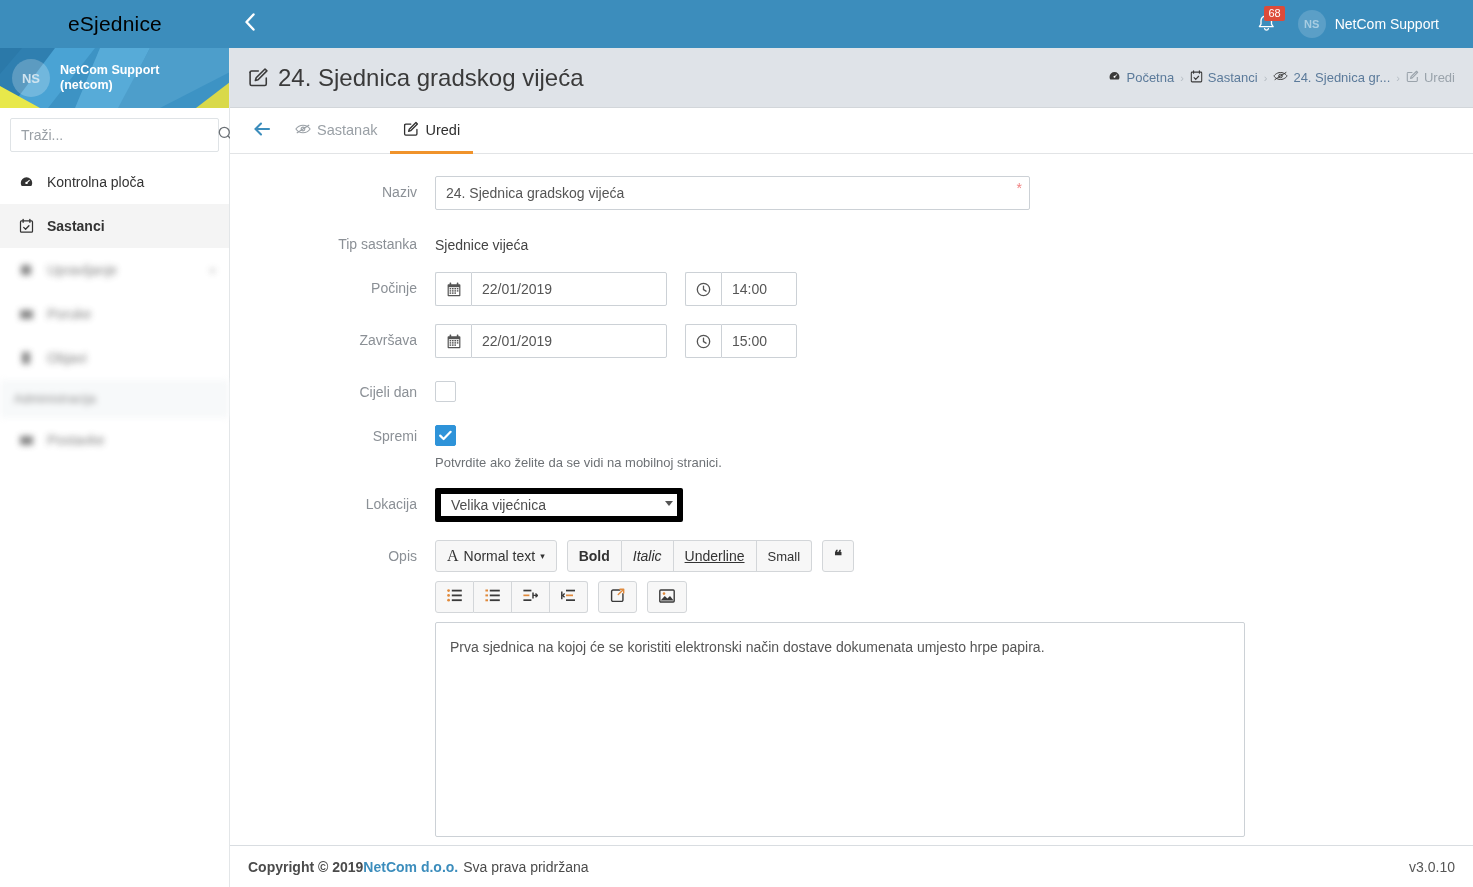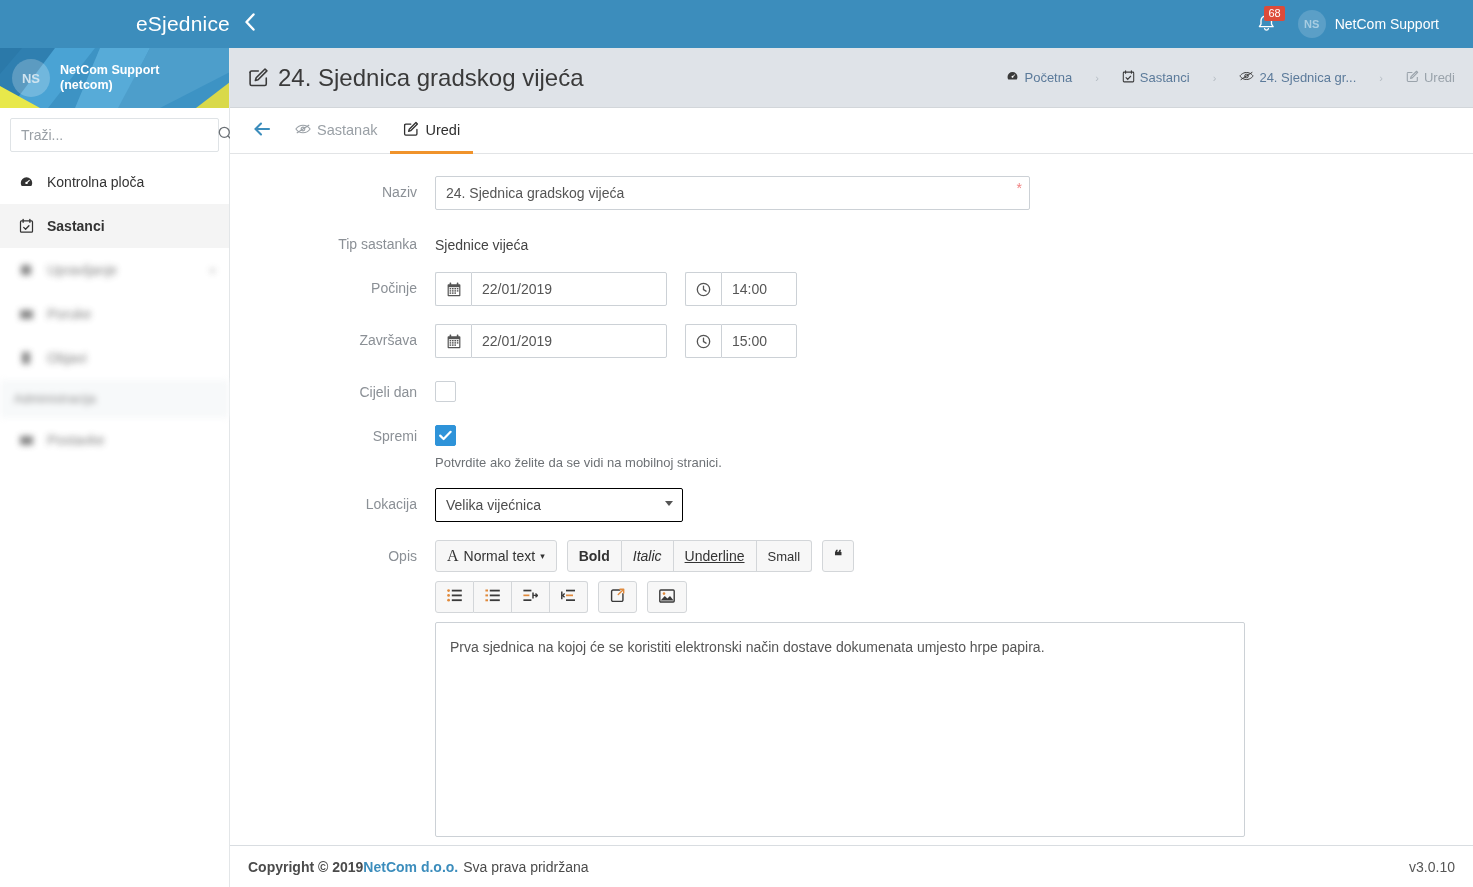--- a/index.html
+++ b/index.html
@@ -12,21 +12,21 @@
   }
   .app { position: relative; width: 1473px; height: 887px; }
 
   
   .topbar {
     position: absolute; top: 0; left: 0; width: 1473px; height: 48px;
     background: #3c8dbc; display: flex; align-items: center;
   }
   .brand {
     width: 230px; height: 48px; display: flex; align-items: center;
-    justify-content: flex-end; color: #ffffff; font-size: 21px; font-weight: 400;
+    justify-content: center; color: #000000; font-size: 21px; font-weight: 400;
     letter-spacing: .2px;
   }
   .sidebar-toggle {
     width: 40px; height: 48px; display: flex; align-items: center;
     justify-content: center; color: #fff; font-size: 17px; cursor: pointer;
   }
   .topbar-right {
     margin-left: auto; display: flex; align-items: center; height: 48px;
     padding-right: 28px;
   }
@@ -106,21 +106,21 @@
   .content { position:absolute; top:48px; left:230px; width:1243px;
              height: 791px; background:#fff; }
   .content-header {
     height: 60px; background:#dfe3e8; border-bottom:1px solid #d2d6da;
     display:flex; align-items:center; padding: 0 18px;
   }
   .page-title { display:flex; align-items:center; gap:9px;
                 font-size: 24px; color:#3a3a3a; }
   .page-title .pt-icon { display:flex; }
   .breadcrumb { margin-left:auto; display:flex; align-items:center;
-                gap:23px; font-size: 13px; color:#5b7a9a; }
+                gap:6px; font-size: 13px; color:#5b7a9a; }
   .breadcrumb .bc { display:flex; align-items:center; gap:5px; cursor:pointer; }
   .breadcrumb .bc.last { color:#9aa3ab; cursor:default; }
   .breadcrumb .sep { color:#b6bdc4; font-size: 11px; }
 
   .tabbar {
     height: 46px; border-bottom: 1px solid #e2e4e6; display:flex;
     align-items:flex-end; padding-left: 12px; background:#fff;
   }
   .back-arrow { width:40px; height:45px; display:flex; align-items:center;
                 justify-content:center; color:#3c8dbc; font-size:17px;
@@ -170,21 +170,21 @@
     width: 21px; height: 21px; border:1px solid #ccd1d6; border-radius:2px;
     background:#fff; display:flex; align-items:center; justify-content:center;
     cursor:pointer; margin-top: 5px;
   }
   .chk.checked { background:#2e93d9; border-color:#2e93d9; }
   .chk svg { stroke:#fff; fill:none; stroke-width:2.6; }
   .help-text { font-size: 13px; color:#6d7175; margin-top: 9px; }
 
   .sel-wrap { position:relative; width: 248px; }
   select.sel {
-    width: 100%; height: 34px; border:1px solid #000000; border-radius:2px;
+    width: 100%; height: 34px; border:6px solid #000000; border-radius:2px;
     background:#fff; font-size: 14px; color:#4d4d4d; padding: 0 10px;
     outline:0; -webkit-appearance:none; appearance:none;
     font-family: "Liberation Sans", sans-serif;
   }
   .sel-caret { position:absolute; right:10px; top:13px; width:0;height:0;
                border-left:4px solid transparent; border-right:4px solid transparent;
                border-top:5px solid #555; pointer-events:none; }
 
   
   .editor-toolbar { display:flex; gap: 10px; margin-bottom: 9px; }

